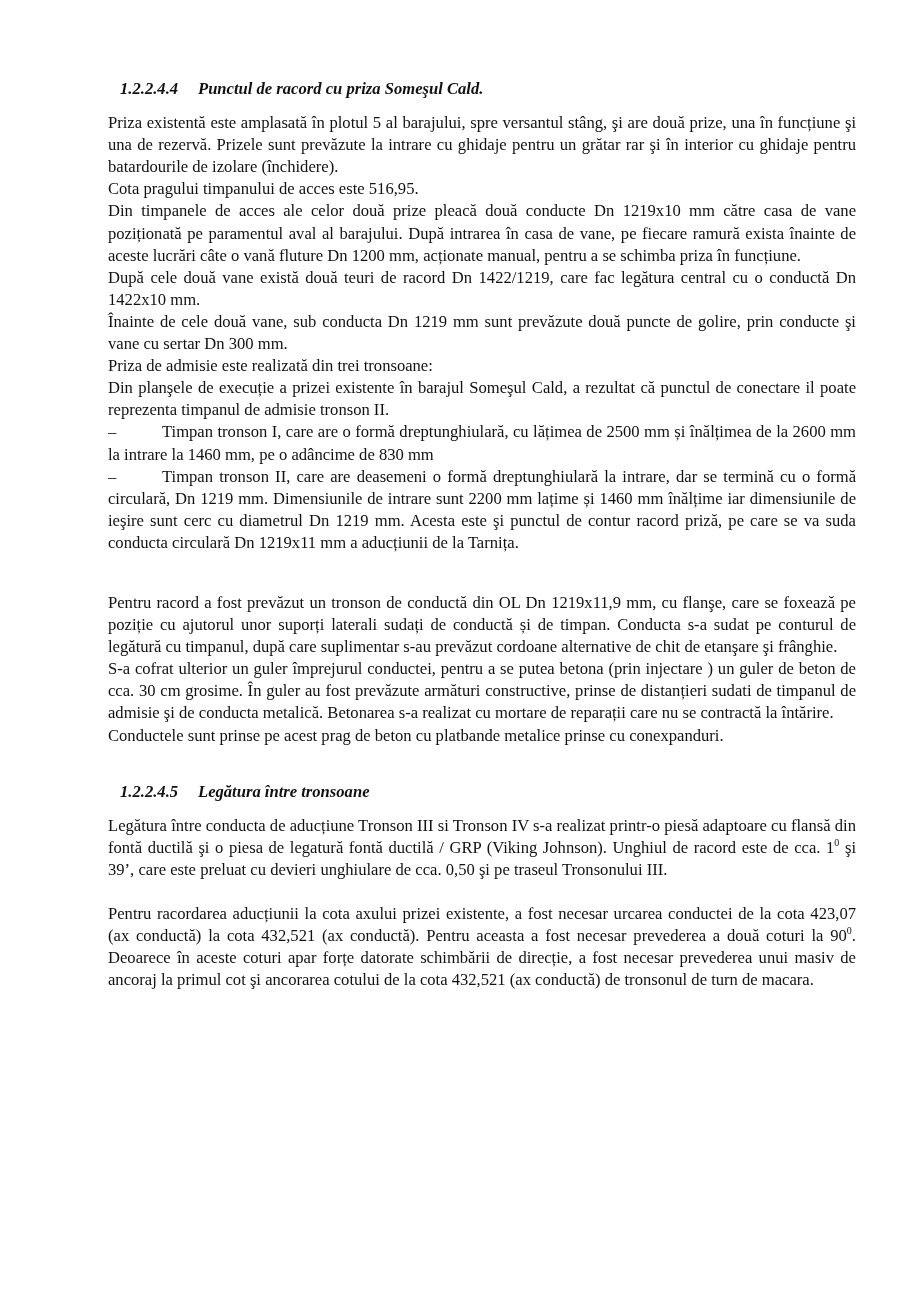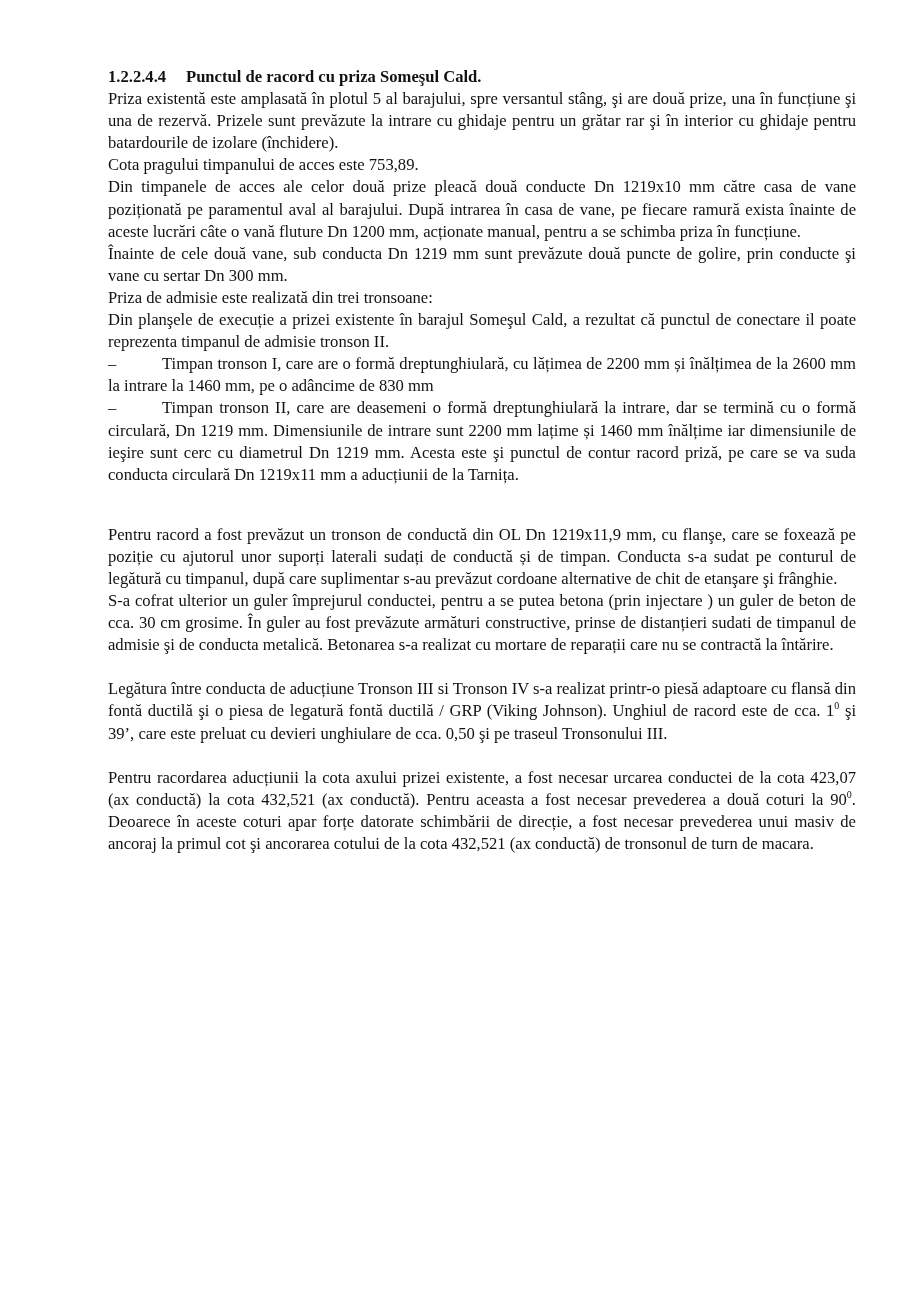--- a/index.html
+++ b/index.html
@@ -2,58 +2,63 @@
 <html><head>
 <meta charset="utf-8">
 <style>
   html, body { margin: 0; padding: 0; background: #ffffff; }
   body { width: 920px; height: 1301px; position: relative; overflow: hidden; }
   .page {
     position: absolute; left: 108px; top: 66px; width: 748px;
     font-family: "Liberation Serif", serif; font-size: 16.6px; line-height: 22.1px;
     color: #111111;
   }
-  .heading { font-weight: bold; margin: 0; }
+  .heading { font-weight: bold; font-style: italic; margin: 12px; }
   .heading .num { display: inline-block; min-width: 78px; }
   p { margin: 0; text-align: justify; }
   .li { display: block; text-align: justify; }
   .li .dash { display: inline-block; width: 54px; }
   .gap { height: 22px; }
   .gap-sm { height: 16px; }
   sup { font-size: 10px; line-height: 0; vertical-align: super; }
 </style>
 </head>
 <body>
 
 <div class="page">
 
   <div class="heading">
     <span class="num">1.2.2.4.4</span><span>Punctul de racord cu priza Someşul Cald.</span>
   </div>
   <p>Priza existentă este amplasată în plotul 5 al barajului, spre versantul stâng, şi are două prize, una în funcțiune şi una de rezervă. Prizele sunt prevăzute la intrare cu ghidaje pentru un grătar rar şi în interior cu ghidaje pentru batardourile de izolare (închidere).</p>
-  <p>Cota pragului timpanului de acces este 753,89.</p>
+  <p>Cota pragului timpanului de acces este 516,95.</p>
   <p>Din timpanele de acces ale celor două prize pleacă două conducte Dn 1219x10 mm către casa de vane poziționată pe paramentul aval al barajului. După intrarea în casa de vane, pe fiecare ramură exista înainte de aceste lucrări câte o vană fluture Dn 1200 mm, acționate manual, pentru a se schimba priza în funcțiune.</p>
+  <p>După cele două vane există două teuri de racord Dn 1422/1219, care fac legătura central cu o conductă Dn 1422x10 mm.</p>
   <p>Înainte de cele două vane, sub conducta Dn 1219 mm sunt prevăzute două puncte de golire, prin conducte şi vane cu sertar Dn 300 mm.</p>
   <p>Priza de admisie este realizată din trei tronsoane:</p>
   <p>Din planşele de execuție a prizei existente în barajul Someşul Cald, a rezultat că punctul de conectare il poate reprezenta timpanul de admisie tronson II.</p>
 
   <div class="li">
-    <span class="dash">–</span><span>Timpan tronson I, care are o formă dreptunghiulară, cu lățimea de 2200 mm și înălțimea de la 2600 mm la intrare la 1460 mm, pe o adâncime de 830 mm</span>
+    <span class="dash">–</span><span>Timpan tronson I, care are o formă dreptunghiulară, cu lățimea de 2500 mm și înălțimea de la 2600 mm la intrare la 1460 mm, pe o adâncime de 830 mm</span>
   </div>
   <div class="li">
     <span class="dash">–</span><span>Timpan tronson II, care are deasemeni o formă dreptunghiulară la intrare, dar se termină cu o formă circulară, Dn 1219 mm. Dimensiunile de intrare sunt 2200 mm lațime și 1460 mm înălțime iar dimensiunile de ieşire sunt cerc cu diametrul Dn 1219 mm. Acesta este şi punctul de contur racord priză, pe care se va suda conducta circulară Dn 1219x11 mm a aducțiunii de la Tarnița.</span>
   </div>
 
   <div class="gap"></div>
   <div class="gap-sm"></div>
 
   <p>Pentru racord a fost prevăzut un tronson de conductă din OL Dn 1219x11,9 mm, cu flanşe, care se foxează pe poziție cu ajutorul unor suporți laterali sudați de conductă și de timpan. Conducta s-a sudat pe conturul de legătură cu timpanul, după care suplimentar s-au prevăzut cordoane alternative de chit de etanşare şi frânghie.</p>
   <p>S-a cofrat ulterior un guler împrejurul conductei, pentru a se putea betona (prin injectare ) un guler de beton de cca. 30 cm grosime. În guler au fost prevăzute armături constructive, prinse de distanțieri sudati de timpanul de admisie şi de conducta metalică. Betonarea s-a realizat cu mortare de reparații care nu se contractă la întărire.</p>
+  <p>Conductele sunt prinse pe acest prag de beton cu platbande metalice prinse cu conexpanduri.</p>
 
   <div class="gap"></div>
 
+  <div class="heading">
+    <span class="num">1.2.2.4.5</span><span>Legătura între tronsoane</span>
+  </div>
   <p><span>Legătura între conducta de aducțiune Tronson III si Tronson IV s-a realizat printr-o piesă adaptoare cu flansă din fontă ductilă şi o piesa de legatură fontă ductilă / GRP (Viking Johnson). Unghiul de racord este de cca. 1</span><sup>0</sup><span> şi 39’, care este preluat cu devieri unghiulare de cca. 0,50 şi pe traseul Tronsonului III.</span></p>
 
   <div class="gap"></div>
 
   <p><span>Pentru racordarea aducțiunii la cota axului prizei existente, a fost necesar urcarea conductei de la cota 423,07 (ax conductă) la cota 432,521 (ax conductă). Pentru aceasta a fost necesar prevederea a două coturi la 90</span><sup>0</sup><span>. Deoarece în aceste coturi apar forțe datorate schimbării de direcție, a fost necesar prevederea unui masiv de ancoraj la primul cot şi ancorarea cotului de la cota 432,521 (ax conductă) de tronsonul de turn de macara.</span></p>
 
 </div>
 
 </body></html>

